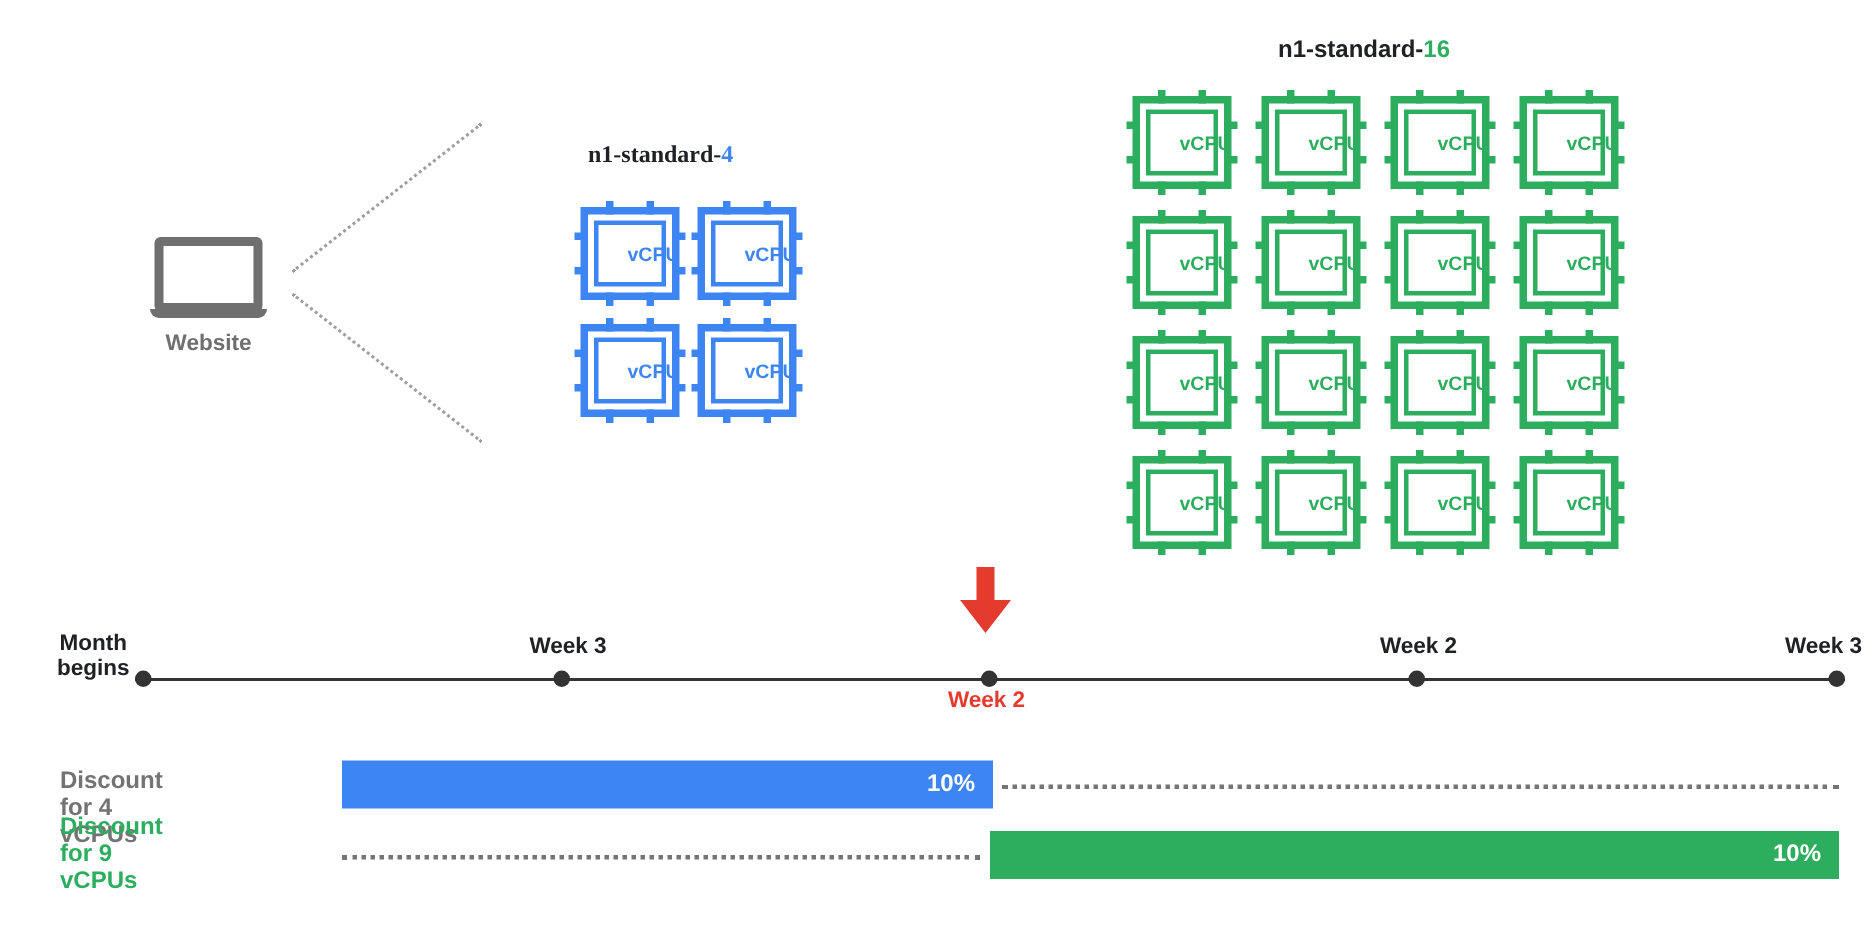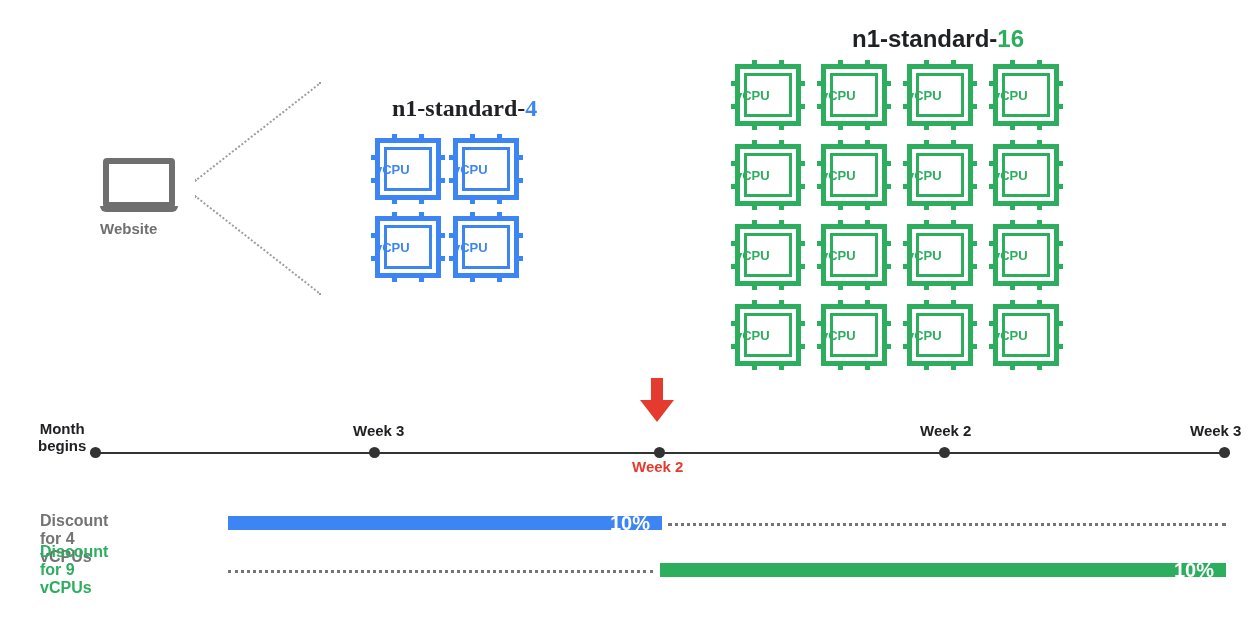--- a/index.html
+++ b/index.html
@@ -2,39 +2,39 @@
 <html><head>
 <meta charset="utf-8">
 <style>
 html,body{margin:0;padding:0;background:#fff;font-family:"Google Sans","Helvetica Neue",Arial,sans-serif;}
 .stage{position:relative;width:1250px;height:626px;}
 
 
 .laptop{position:absolute;left:100px;top:158px;width:78px;}
 .laptop .lid{width:72px;height:50px;border:6px solid #6f6f6f;background:#fff;border-radius:4px;box-sizing:border-box;margin:0 auto;}
 .laptop .base{width:78px;height:6px;background:#6f6f6f;border-radius:0 0 6px 6px;margin-top:-2px;}
-.laptop-label{position:absolute;left:100px;top:220px;width:78px;text-align:left;color:#6f6f6f;font-size:15px;font-weight:600;}
+.laptop-label{position:absolute;left:100px;top:220px;width:78px;text-align:center;color:#6f6f6f;font-size:15px;font-weight:600;}
 
 
 .dot-line{position:absolute;height:0;border-top:2px dotted #9e9e9e;transform-origin:left center;}
 .dot-up  {left:195px;top:180px;width:160px;transform:rotate(-38deg);}
 .dot-down{left:195px;top:195px;width:160px;transform:rotate(38deg);}
 
 
-.mt-title{position:absolute;font-size:24px;font-weight:700;color:#202124;}
+.mt-title{position:absolute;font-size:16px;font-weight:700;color:#202124;}
 .mt-title .num-blue {color:#3e85f4;}
 .mt-title .num-green{color:#2cae5e;}
 .mt4 {left:392px; top:95px;font-family:Liberation Serif, serif;}
 .mt16{left:852px; top:25px;}
 
 
 .cpu-grid{position:absolute;display:grid;}
 .cpu-grid.g4 {left:375px;top:130px;grid-template-columns:repeat(2,78px);grid-auto-rows:78px;gap:-1px;}
 .cpu-grid.g16{left:735px;top:55px; grid-template-columns:repeat(4,86px);grid-auto-rows:80px;}
-.cpu{position:relative;display:flex;align-items:center;justify-content:flex-start;text-decoration:underline;}
+.cpu{position:relative;display:flex;align-items:center;justify-content:flex-end;text-decoration:underline;}
 .cpu .body{position:relative;width:56px;height:52px;border-width:5px;border-style:solid;background:#fff;}
 .cpu .body .inner{position:absolute;inset:4px;border-width:3px;border-style:solid;}
 .cpu .lbl{position:absolute;font-size:13px;font-weight:700;}
 
 .cpu .pin{position:absolute;background:currentColor;}
 .cpu .ph{height:5px;width:9px;}  
 .cpu .pv{width:5px;height:9px;}  
 .cpu .pt1{top:-9px;} .cpu .pt2{top:-9px;}
 .cpu .pb1{bottom:-9px;} .cpu .pb2{bottom:-9px;}
 .cpu .pl1{left:-9px;} .cpu .pl2{left:-9px;}
@@ -72,21 +72,21 @@
 .t-label.w4{left:1190px;}
 .traffic-note{position:absolute;top:464px;left:475px;font-size:14px;font-weight:700;color:#e53b2e;}
 
 
 .bar-row{position:absolute;height:28px;display:flex;align-items:center;}
 .bar-row.b4 {top:509px;}
 .bar-row.b16{top:556px;}
 .bar-row .label{position:absolute;left:40px;font-size:16px;font-weight:700;}
 .bar-row.b4  .label{color:#737373;margin-top:32px;}
 .bar-row.b16 .label{color:#2cae5e;}
-.bar-solid{position:absolute;height:14px;display:flex;align-items:center;color:#fff;font-weight:700;font-size:20px;padding-left:48px;}
+.bar-solid{position:absolute;height:32px;display:flex;align-items:center;color:#fff;font-weight:700;font-size:16px;padding-left:48px;}
 .bar-solid.blue {left:228px;width:434px;background:#3e85f4;justify-content:flex-end;padding-right:12px;box-sizing:border-box;}
 .bar-solid.green{left:660px;width:566px;background:#2cae5e;justify-content:flex-end;padding-right:12px;box-sizing:border-box;}
 .bar-dots{position:absolute;height:0;border-top:3px dotted #757575;}
 .bar-dots.after4{left:668px;width:558px;top:14px;}
 .bar-dots.before16{left:228px;width:425px;top:14px;}
 </style>
 </head>
 <body>
 
 <div class="stage">

